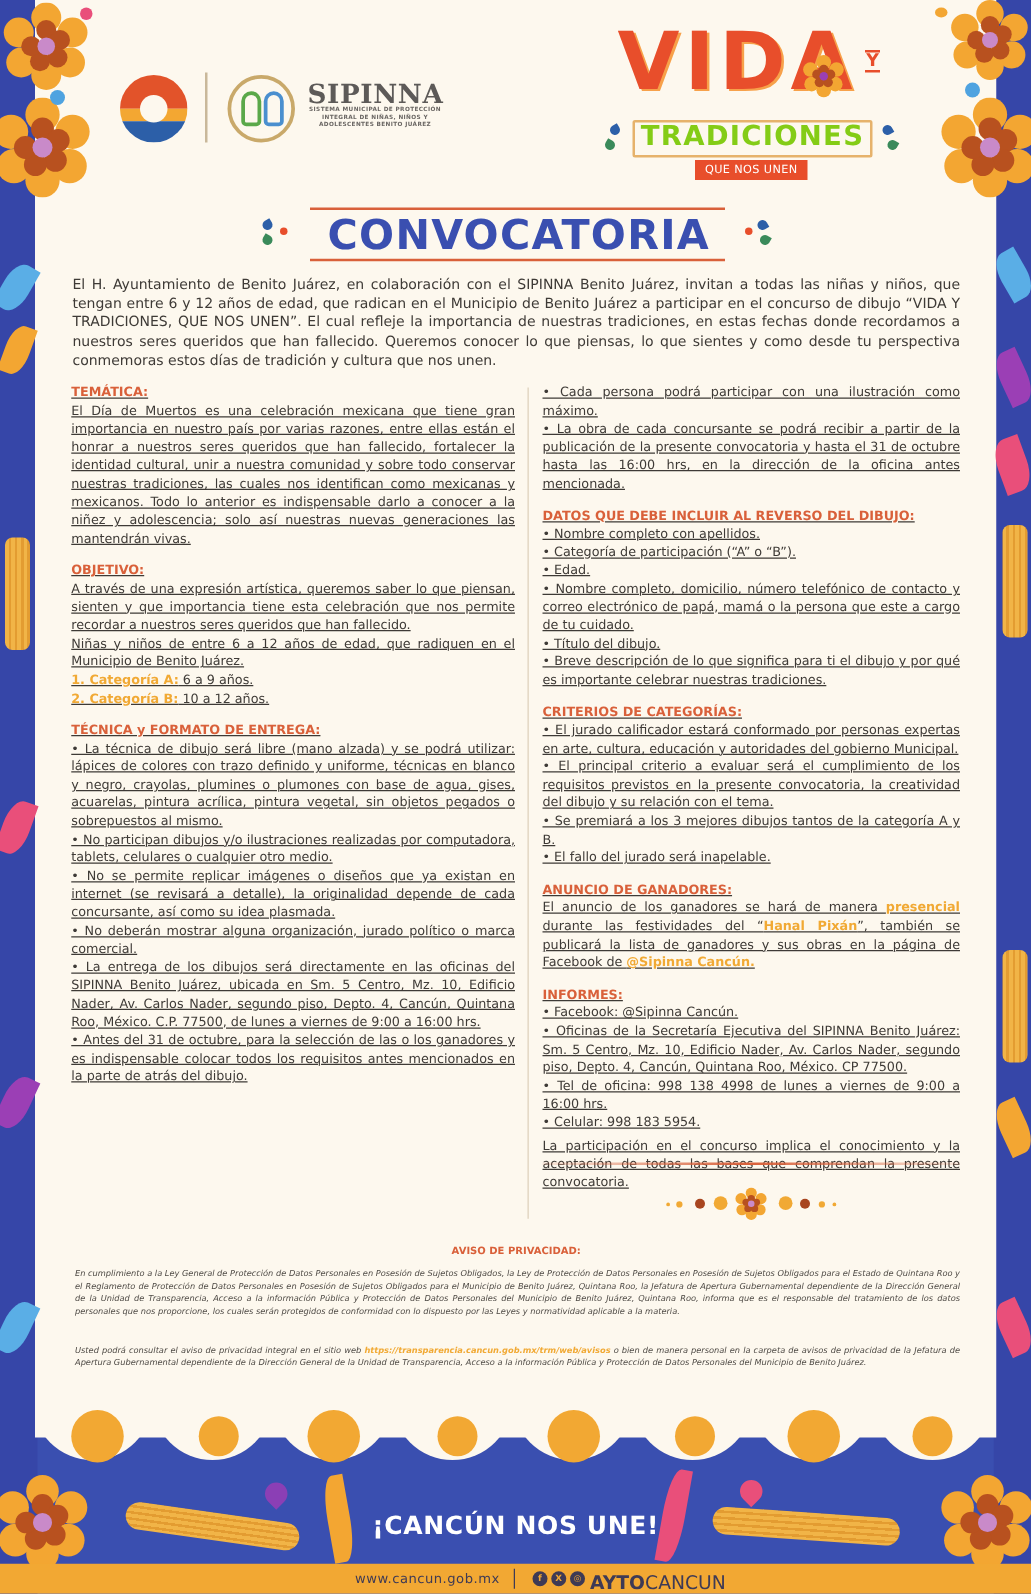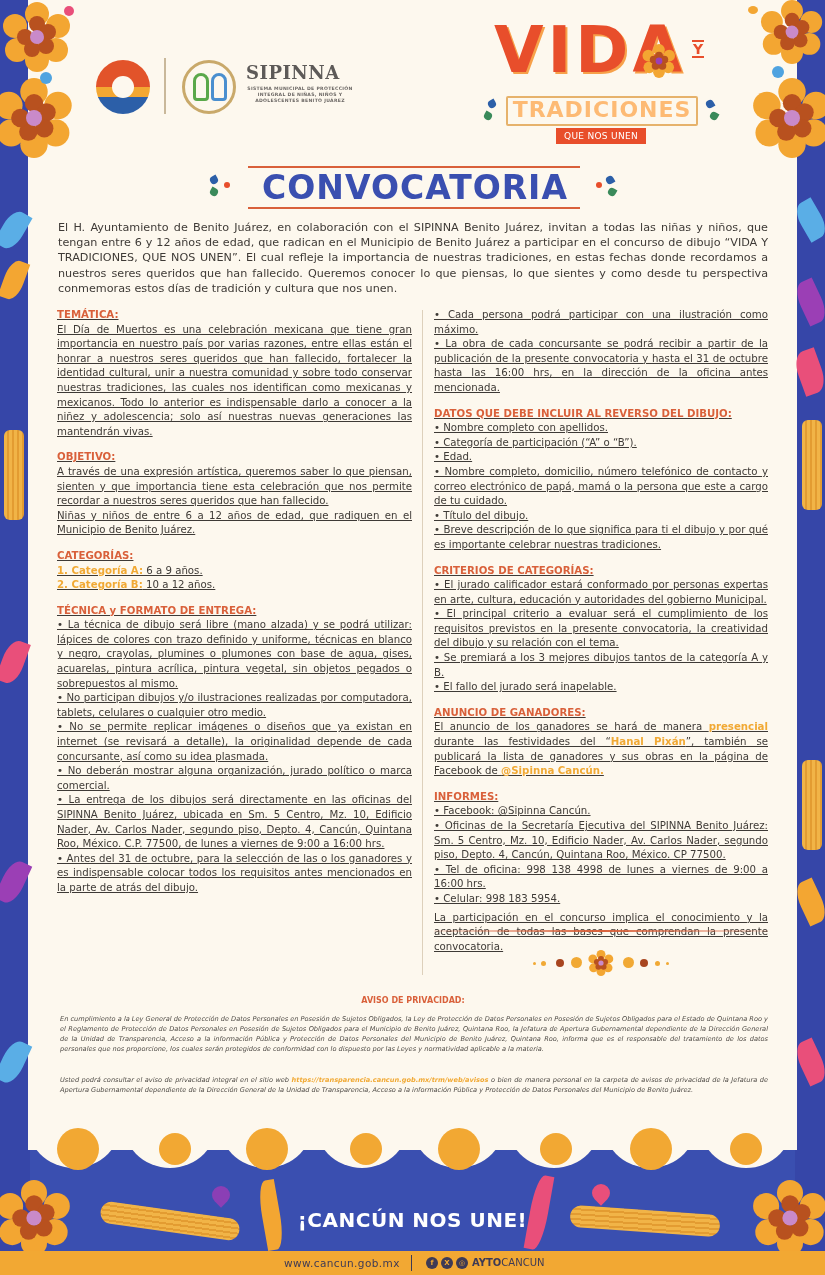--- a/index.html
+++ b/index.html
@@ -26,28 +26,28 @@
   
   .logo-cancun { position: absolute; left: 96px; top: 60px; width: 54px; height: 54px; border-radius: 50%; overflow: hidden; }
   .logo-cancun .top { position: absolute; left: 0; top: 0; width: 100%; height: 50%; background: #e2532a; }
   .logo-cancun .mid { position: absolute; left: 0; top: 50%; width: 100%; height: 18%; background: #f3a732; }
   .logo-cancun .bot { position: absolute; left: 0; top: 68%; width: 100%; height: 32%; background: #2c5fa8; }
   .logo-cancun .sun { position: absolute; left: 16px; top: 16px; width: 22px; height: 22px; border-radius: 50%; background: #fdf8ee; }
   .logo-sep { position: absolute; left: 164px; top: 58px; width: 2px; height: 56px; background: #c9b89a; }
   .logo-sipinna-ring { position: absolute; left: 182px; top: 60px; width: 54px; height: 54px; border-radius: 50%; border: 3px solid #c9a96a; }
   .logo-sipinna-ring .g { position: absolute; left: 8px; top: 10px; width: 16px; height: 28px; border: 3px solid #5aa84a; border-radius: 8px 8px 4px 4px; }
   .logo-sipinna-ring .b { position: absolute; left: 26px; top: 10px; width: 16px; height: 28px; border: 3px solid #4a8fcf; border-radius: 8px 8px 4px 4px; }
-  .sipinna-title { position: absolute; left: 246px; top: 62px; font-family: "DejaVu Serif", serif; font-weight: bold; font-size: 18px; color: #5d5a58; letter-spacing: 0.5px; }
+  .sipinna-title { position: absolute; left: 246px; top: 62px; font-family: "DejaVu Serif", serif; font-weight: bold; font-size: 21px; color: #5d5a58; letter-spacing: 0.5px; }
   .sipinna-sub { position: absolute; left: 244px; top: 86px; width: 112px; font-size: 4.6px; font-weight: bold; color: #6b6764; text-align: center; line-height: 6px; letter-spacing: 0.3px; }
 
   
   .vida { position: absolute; left: 494px; top: 18px; font-family: "DejaVu Sans", sans-serif; font-weight: bold; font-size: 64px; color: #e84e2b; letter-spacing: 4px; line-height: 1; text-shadow: 2px 2px 0 #f7a14a; }
   .vida-y { position: absolute; left: 692px; top: 40px; font-size: 14px; font-weight: bold; color: #e84e2b; border-top: 2px solid #e84e2b; border-bottom: 2px solid #e84e2b; line-height: 14px; padding: 0 1px; }
   .trad-box { position: absolute; left: 506px; top: 96px; width: 192px; height: 30px; border: 2px solid #e6b26b; border-radius: 2px; }
-  .trad { position: absolute; left: 512px; top: 97px; width: 180px; text-align: center; font-weight: bold; font-size: 22px; color: #fdba74; letter-spacing: 1px; }
+  .trad { position: absolute; left: 512px; top: 97px; width: 180px; text-align: center; font-weight: bold; font-size: 22px; color: #84cc16; letter-spacing: 1px; }
   .que-nos { position: absolute; left: 556px; top: 128px; width: 90px; height: 16px; background: #e84e2b; color: #fff; font-size: 9px; text-align: center; line-height: 16px; letter-spacing: 0.3px; }
   .drop { position: absolute; width: 8px; height: 8px; border-radius: 50% 0 50% 50%; }
 
   
   .conv-line { position: absolute; left: 248px; width: 332px; height: 2px; background: #d9603a; }
   .conv { position: absolute; left: 240px; top: 168px; width: 350px; text-align: center; font-weight: bold; font-size: 33px; color: #3a4fb0; letter-spacing: 1px; }
 
   .intro { position: absolute; left: 58px; top: 220px; width: 710px; font-size: 11.2px; line-height: 15.2px; text-align: justify; color: #3e3a36; }
 
   .col { position: absolute; top: 308px; font-size: 10.2px; line-height: 14.6px; text-align: justify; color: #3e3a36; text-decoration: underline; }
@@ -65,21 +65,21 @@
   .priv-title { position: absolute; left: 58px; top: 996px; width: 710px; text-align: center; font-size: 8px; font-weight: bold; color: #d9603a; }
   .priv { position: absolute; left: 60px; width: 708px; font-size: 6.6px; font-style: italic; line-height: 10px; color: #4e4a45; text-align: justify; }
   .priv .link { color: #f1a934; font-weight: bold; }
   .scallop { position: absolute; top: -38px; width: 96px; height: 96px; border-radius: 50%; background: #fdf8ee; }
   .yolk { position: absolute; border-radius: 50%; background: #f2a833; }
   .slogan { position: absolute; left: 0; width: 825px; top: 1208px; text-align: center; color: #fff; font-weight: bold; font-size: 20px; letter-spacing: 0.5px; }
   .footer { position: absolute; left: 0; top: 1251px; width: 825px; height: 24px; background: #f2a833; }
   .footer-url { position: absolute; left: 284px; top: 1257px; font-size: 10.5px; color: #3e3a55; letter-spacing: 0.4px; }
   .footer-sep { position: absolute; left: 411px; top: 1255px; width: 1px; height: 16px; background: #3e3a55; }
   .social { position: absolute; top: 1257px; width: 12px; height: 12px; border-radius: 50%; background: #3e3a55; color: #f2a833; font-size: 7px; text-align: center; line-height: 12px; font-weight: bold; }
-  .footer-handle { position: absolute; left: 472px; top: 1257px; font-size: 10px; color: #3e3a55; }
+  .footer-handle { position: absolute; left: 472px; top: 1257px; font-size: 15px; color: #3e3a55; }
   .footer-handle b { font-weight: bold; }
 
   .pencil { position: absolute; height: 22px; border-radius: 11px; background: repeating-linear-gradient(180deg, #f1b447 0 3px, #e39c31 3px 5px); }
 </style>
 </head>
 <body>
 
 <div class="side left"></div>
 <div class="side right"></div>
 <div class="paper"></div>
@@ -267,21 +267,20 @@
 
 <div class="col left">
   <div class="h">TEMÁTICA:</div>
   <div class="p">El Día de Muertos es una celebración mexicana que tiene gran importancia en nuestro país por varias razones, entre ellas están el honrar a nuestros seres queridos que han fallecido, fortalecer la identidad cultural, unir a nuestra comunidad y sobre todo conservar nuestras tradiciones, las cuales nos identifican como mexicanas y mexicanos. Todo lo anterior es indispensable darlo a conocer a la niñez y adolescencia; solo así nuestras nuevas generaciones las mantendrán vivas.</div>
 
   <div class="h">OBJETIVO:</div>
   <div class="p">A través de una expresión artística, queremos saber lo que piensan, sienten y que importancia tiene esta celebración que nos permite recordar a nuestros seres queridos que han fallecido.</div>
 
   <div class="p">Niñas y niños de entre 6 a 12 años de edad, que radiquen en el Municipio de Benito Juárez.</div>
 
-  <div class="h">CATEGORÍAS:</div>
   <div class="p"><span class="hl">1. Categoría A:</span><span> 6 a 9 años.</span></div>
   <div class="p"><span class="hl">2. Categoría B:</span><span> 10 a 12 años.</span></div>
 
   <div class="h">TÉCNICA y FORMATO DE ENTREGA:</div>
   <div class="p">• La técnica de dibujo será libre (mano alzada) y se podrá utilizar: lápices de colores con trazo definido y uniforme, técnicas en blanco y negro, crayolas, plumines o plumones con base de agua, gises, acuarelas, pintura acrílica, pintura vegetal, sin objetos pegados o sobrepuestos al mismo.</div>
   <div class="p">• No participan dibujos y/o ilustraciones realizadas por computadora, tablets, celulares o cualquier otro medio.</div>
   <div class="p">• No se permite replicar imágenes o diseños que ya existan en internet (se revisará a detalle), la originalidad depende de cada concursante, así como su idea plasmada.</div>
   <div class="p">• No deberán mostrar alguna organización, jurado político o marca comercial.</div>
   <div class="p">• La entrega de los dibujos será directamente en las oficinas del SIPINNA Benito Juárez, ubicada en Sm. 5 Centro, Mz. 10, Edificio Nader, Av. Carlos Nader, segundo piso, Depto. 4, Cancún, Quintana Roo, México. C.P. 77500, de lunes a viernes de 9:00 a 16:00 hrs.</div>
   <div class="p">• Antes del 31 de octubre, para la selección de las o los ganadores y es indispensable colocar todos los requisitos antes mencionados en la parte de atrás del dibujo.</div>

